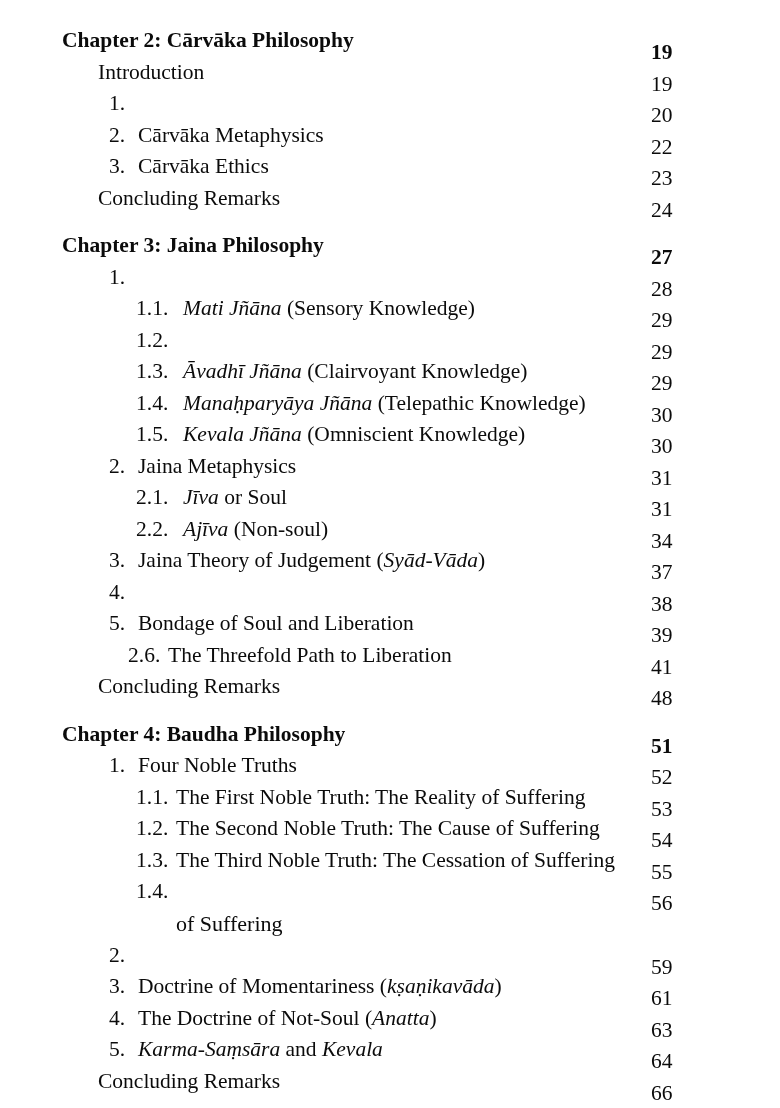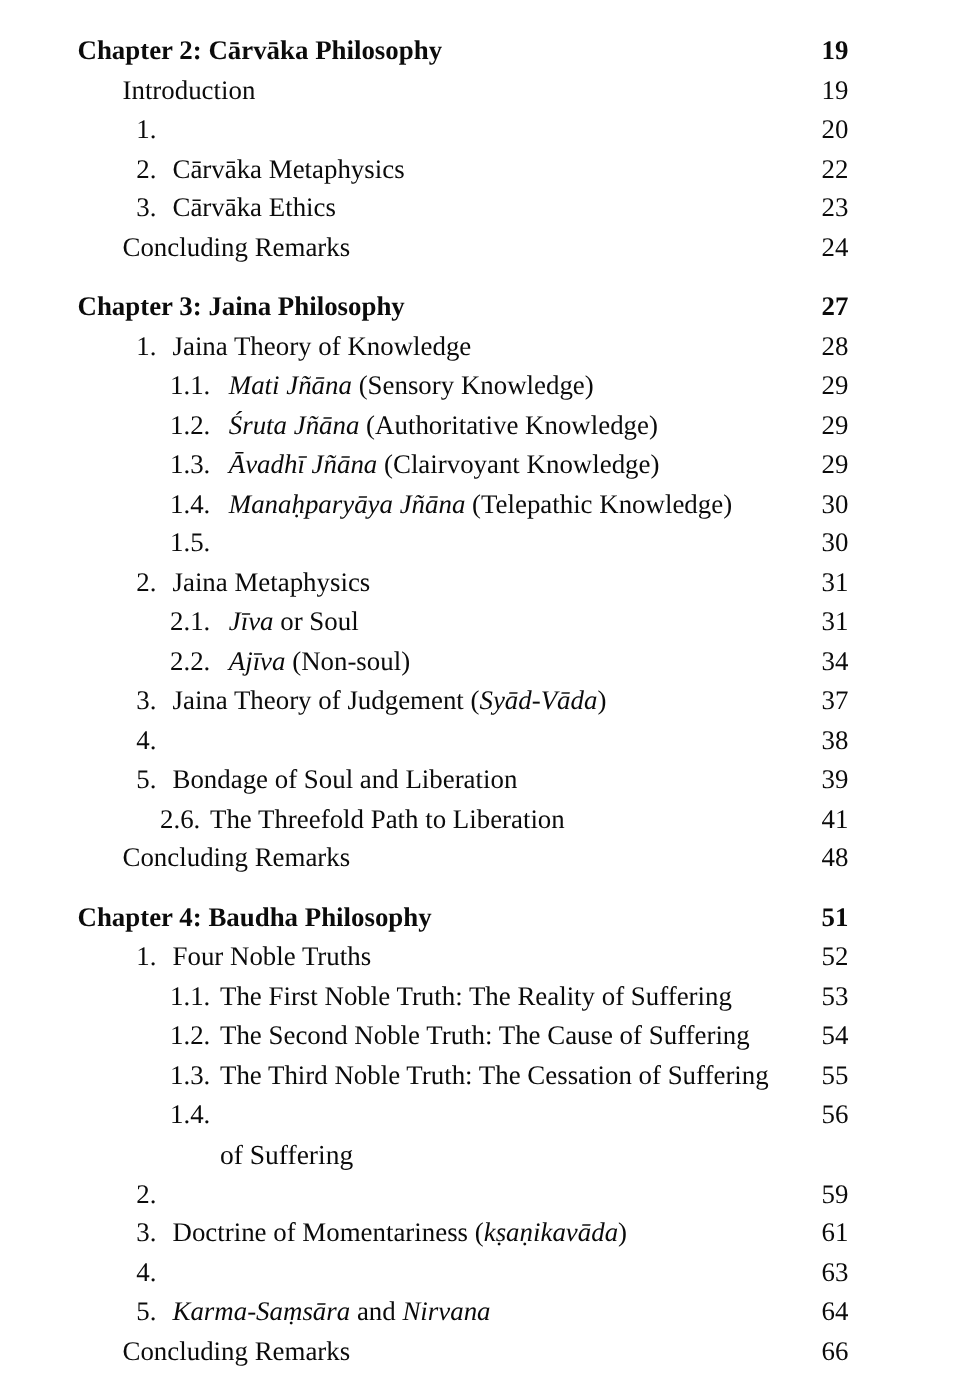--- a/index.html
+++ b/index.html
@@ -40,23 +40,23 @@
   }
 
   .row .label {
     flex: 0 1 auto;
     white-space: normal;
   }
 
   .row .pageno {
     position: absolute;
     right: 0;
-    top: 0;
+    top: 12px;
     width: 34px;
-    text-align: center;
+    text-align: left;
     font-size: 21.5px;
     white-space: nowrap;
   }
 
   
   .num {
     display: inline-block;
     text-align: left;
     flex: 0 0 auto;
   }
@@ -150,45 +150,44 @@
       <div class="row lvl-plain">
         <span class="label wide-label">Concluding Remarks</span>
         <span class="pageno">24</span>
       </div>
       <div class="row lvl-chapter">
         <span class="label wide-label">Chapter 3: Jaina Philosophy</span>
         <span class="pageno">27</span>
       </div>
       <div class="row lvl-one">
         <span class="num">1.</span>
-        <span class="label wide-label">Jaina Theory of Knowledge</span>
         <span class="pageno">28</span>
       </div>
       <div class="row lvl-two">
         <span class="num">1.1.</span>
         <span class="label wide-label"><span class="it">Mati Jñāna</span><span> (Sensory Knowledge)</span></span>
         <span class="pageno">29</span>
       </div>
       <div class="row lvl-two">
         <span class="num">1.2.</span>
-        <span class="label wide-label"><span class="it">Śruta Jñāna</span><span> (Authoritative Knowledge)</span></span>
         <span class="pageno">29</span>
       </div>
       <div class="row lvl-two">
         <span class="num">1.3.</span>
         <span class="label wide-label"><span class="it">Āvadhī Jñāna</span><span> (Clairvoyant Knowledge)</span></span>
         <span class="pageno">29</span>
       </div>
       <div class="row lvl-two">
         <span class="num">1.4.</span>
         <span class="label wide-label"><span class="it">Manaḥparyāya Jñāna</span><span> (Telepathic Knowledge)</span></span>
         <span class="pageno">30</span>
       </div>
       <div class="row lvl-two">
         <span class="num">1.5.</span>
+        <span class="label wide-label"><span class="it">Kevala Jñāna</span><span> (Omniscient Knowledge)</span></span>
         <span class="pageno">30</span>
       </div>
       <div class="row lvl-one">
         <span class="num">2.</span>
         <span class="label wide-label">Jaina Metaphysics</span>
         <span class="pageno">31</span>
       </div>
       <div class="row lvl-two">
         <span class="num">2.1.</span>
         <span class="label wide-label"><span class="it">Jīva</span><span> or Soul</span></span>
@@ -255,25 +254,26 @@
         <span class="num">2.</span>
         <span class="pageno">59</span>
       </div>
       <div class="row lvl-one">
         <span class="num">3.</span>
         <span class="label wide-label"><span>Doctrine of Momentariness (</span><span class="it">kṣaṇikavāda</span><span>)</span></span>
         <span class="pageno">61</span>
       </div>
       <div class="row lvl-one">
         <span class="num">4.</span>
+        <span class="label wide-label"><span>The Doctrine of Not-Soul (</span><span class="it">Anatta</span><span>)</span></span>
         <span class="pageno">63</span>
       </div>
       <div class="row lvl-one">
         <span class="num">5.</span>
-        <span class="label wide-label"><span class="it">Karma-Saṃsāra</span><span> and </span><span class="it">Nirvana</span></span>
+        <span class="label wide-label"><span class="it">Karma-Saṃsāra</span><span> and </span><span class="it">Kevala</span></span>
         <span class="pageno">64</span>
       </div>
       <div class="row lvl-plain">
         <span class="label wide-label">Concluding Remarks</span>
         <span class="pageno">66</span>
       </div>
     </div>
 </div>
 
 </body></html>

